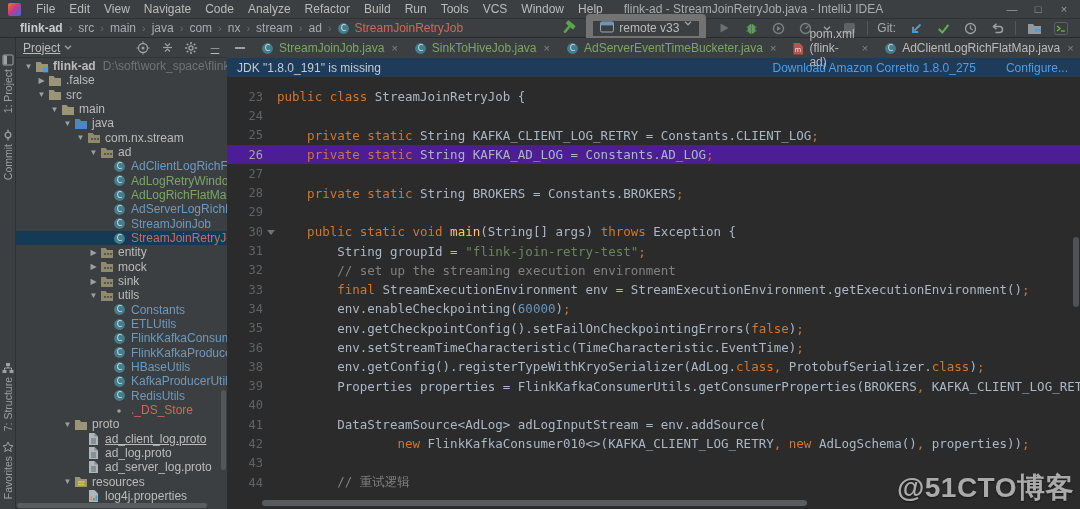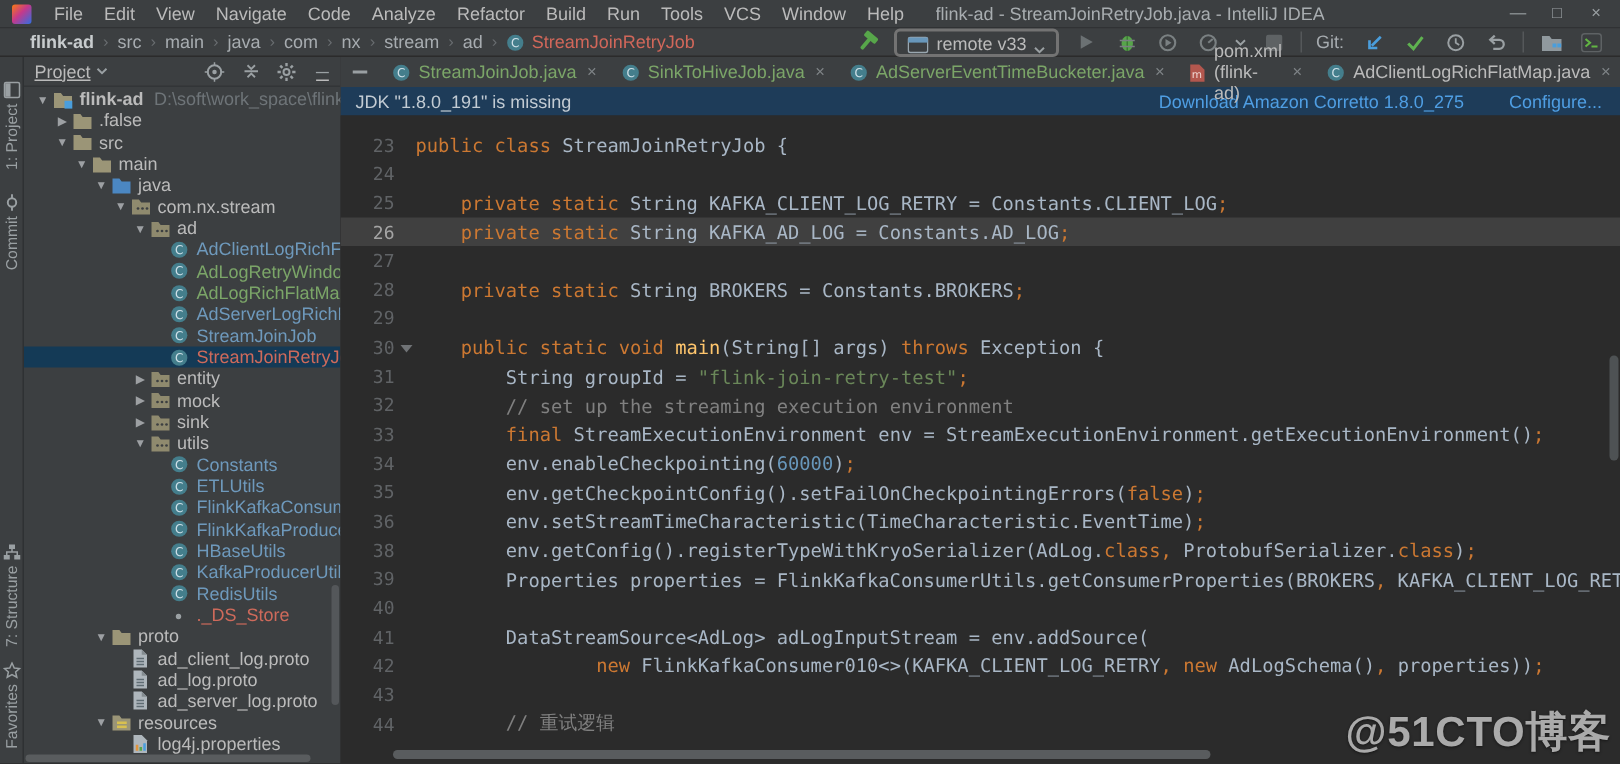--- a/index.html
+++ b/index.html
@@ -22,21 +22,21 @@
   
   .row2{position:absolute;left:0;top:19px;right:0;height:19px;display:flex;align-items:center;
         background:#3c3f41;border-bottom:1px solid #2b2b2b;box-sizing:border-box;padding-left:20px;}
   .bc{display:flex;align-items:center;gap:4px;white-space:nowrap;}
   .bc-item{color:#a7acb0;}
   .bc-item.bold{font-weight:bold;color:#c8ccce;}
   .bc-sep{color:#696d70;font-size:11px;padding:0 2px;}
   .bc-leaf{color:#d1675a;display:flex;align-items:center;gap:4px;}
   .tb-right{margin-left:auto;display:flex;align-items:center;gap:9px;padding-right:10px;}
   .tb-btn{display:flex;align-items:center;justify-content:center;width:18px;height:16px;}
-  .run-config{display:flex;align-items:flex-end;gap:5px;border:2px solid #737373;border-radius:4px;
+  .run-config{display:flex;align-items:flex-start;gap:5px;border:7px solid #737373;border-radius:4px;
               height:15px;padding:0 7px;color:#bbbbbb;}
   .tb-sep{width:1px;height:14px;background:#55585a;}
   .git-label{color:#a7acb0;margin-right:2px;}
 
   
   .main{position:absolute;left:0;top:38px;right:0;bottom:0;display:flex;}
 
   
   .stripe{width:16px;flex:none;background:#3c3f41;border-right:1px solid #2e3133;display:flex;
           flex-direction:column;align-items:center;padding-top:16px;box-sizing:border-box;overflow:hidden;}
@@ -74,21 +74,21 @@
   .banner{height:19px;flex:none;background:#1e3c59;display:flex;align-items:center;
           padding:0 12px 0 10px;box-sizing:border-box;font-size:12px;color:#c2cbd3;}
   .banner-links{margin-left:auto;display:flex;gap:30px;}
   .banner a{color:#4f9ee3;text-decoration:none;}
 
   .code-area{flex:1;position:relative;background:#2b2b2b;overflow:hidden;padding-top:10px;}
   .code-line{height:19.3px;display:flex;align-items:center;font-family:"DejaVu Sans Mono",monospace;
              font-size:12.5px;white-space:pre;}
   .code-line .gutter{width:36px;flex:none;text-align:right;color:#606366;padding-right:14px;
                      position:relative;font-size:12px;}
-  .code-line.caret{background:#404040;}
+  .code-line.caret{background:#4c1d95;}
   .code-line.caret .gutter{color:#a4a4a4;}
   .fold{position:absolute;right:2px;top:50%;margin-top:-2px;width:0;height:0;
         border-left:4px solid transparent;border-right:4px solid transparent;border-top:5px solid #707376;}
   .tk-k{color:#cc7832;} .tk-p{color:#a9b7c6;} .tk-s{color:#6a8759;} .tk-c{color:#808080;}
   .tk-n{color:#6897bb;} .tk-m{color:#ffc66d;}
   .ed-vscroll{position:absolute;right:1px;top:160px;width:6px;height:70px;background:#4e5254;border-radius:3px;}
   .ed-hscroll{position:absolute;left:35px;bottom:3px;width:545px;height:6px;background:#595c5e;border-radius:3px;}
 
   .watermark{position:absolute;right:6px;bottom:2px;font-size:28px;font-weight:bold;color:#dcdcdc;
              opacity:.72;text-shadow:0 1px 2px rgba(0,0,0,.7);letter-spacing:.5px;}
@@ -604,21 +604,21 @@
           </div>
           <div class="tree-row" style="padding-left: 45px;">
             <span class="tr-arrow">▼</span>
             <span class="tr-icon">
               <svg width="14" height="13" viewBox="0 0 14 13">
                 <path d="M1 2 h4.6 l1.5 2 H13 v8 H1 z" fill="#9b9577"></path>
               </svg>
             </span>
             <span class="tr-label c-def">proto</span>
           </div>
-          <div class="tree-row" style="padding-left: 58px;">
+          <div class="tree-row" style="padding-left: 58px; text-decoration: underline;">
             <span class="tr-arrow"></span>
             <span class="tr-icon">
               <svg width="12" height="14" viewBox="0 0 12 14">
                 <path d="M2 1 h5.5 L11 4.5 V13 H2 z" fill="#aeb6bc"></path>
                 <path d="M7.5 1 V4.5 H11 z" fill="#848c91"></path>
                 <line x1="4" y1="7" x2="9" y2="7" stroke="#5f6c73"></line>
                 <line x1="4" y1="9" x2="9" y2="9" stroke="#5f6c73"></line>
                 <line x1="4" y1="11" x2="9" y2="11" stroke="#5f6c73"></line>
               </svg>
             </span>

